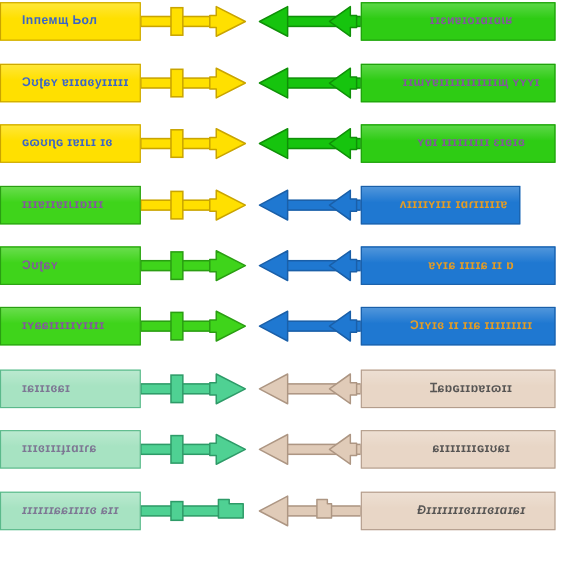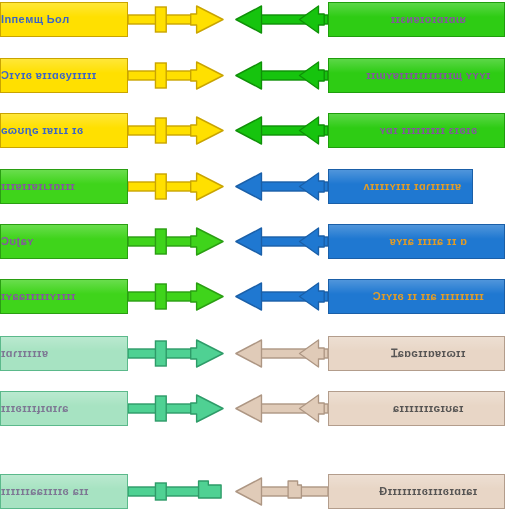--- a/index.html
+++ b/index.html
@@ -26,21 +26,21 @@
   .bar-label{
     font-size:11px;
     font-weight:700;
     letter-spacing:.4px;
     white-space:nowrap;
     line-height:1;
     filter:blur(.35px);
     opacity:.92;
     transform:scaleY(1.05);
   }
-  .bar.left .bar-label{padding-left:0;}
+  .bar.left .bar-label{padding-left:0;margin-left:19px;}
 
   
   .arrow{position:absolute;top:0;height:100%;}
   .arrow svg{display:block;width:100%;height:100%;}
 
   
   .sheen{
     position:absolute;left:0;right:0;top:0;height:42%;
     background:linear-gradient(to bottom,rgba(255,255,255,.22),rgba(255,255,255,0));
     pointer-events:none;
@@ -69,21 +69,21 @@
           <path d="M30 4 L30 31 L3 17.5 Z" fill="#16C40E" stroke="#0F9008" stroke-width="1.4" stroke-linejoin="round"></path>
         </svg>
       </div>
       <div class="bar right" style="left: 328px; width: 177px; background: rgb(46, 204, 20); border-color: rgb(31, 158, 12);">
         <span class="bar-label" style="color: rgb(138, 79, 168);">ɪɪɛиɐɪoɪɑɪɑɩʁ</span>
         <div class="sheen"></div>
       </div>
     </div>
     <div class="row" style="top: 58px; height: 35px;">
       <div class="bar left" style="width: 128px; background: rgb(255, 224, 0); border-color: rgb(201, 164, 0);">
-        <span class="bar-label" style="color: rgb(43, 91, 215);">Ɔɪʏɪɞ ɐɪɪɑɞуɪɪɪɪɪ</span>
+        <span class="bar-label" style="color: rgb(43, 91, 215);">Ɔʊʈɕʏ ɐɪɪɑɞуɪɪɪɪɪ</span>
         <div class="sheen"></div>
       </div>
       <div class="arrow" style="left: 128px; width: 98px;">
         <svg viewBox="0 0 100 35" preserveAspectRatio="none">
           <rect x="0" y="13" width="74" height="9" fill="#FFE000" stroke="#C9A400" stroke-width="1.4"></rect>
           <rect x="28" y="5" width="11" height="25" fill="#FFE000" stroke="#C9A400" stroke-width="1.4"></rect>
           <path d="M70 4 L70 12 L64 12 L64 23 L70 23 L70 31 L97 17.5 Z" fill="#FFE000" stroke="#C9A400" stroke-width="1.4" stroke-linejoin="round"></path>
         </svg>
       </div>
       <div class="arrow" style="left: 233px; width: 95px;">
@@ -189,21 +189,21 @@
           <path d="M30 4 L30 31 L3 17.5 Z" fill="#1F78D1" stroke="#1A5FA8" stroke-width="1.4" stroke-linejoin="round"></path>
         </svg>
       </div>
       <div class="bar right" style="left: 328px; width: 177px; background: rgb(31, 120, 209); border-color: rgb(26, 95, 168);">
         <span class="bar-label" style="color: rgb(243, 160, 24);">Ɔɪʏɪɞ ɪɪ ɪɪɕ ɪɪɪɪɪɪɪɪɪ</span>
         <div class="sheen"></div>
       </div>
     </div>
     <div class="row" style="top: 336px; height: 35px;">
       <div class="bar left" style="width: 128px; background: rgb(167, 227, 194); border-color: rgb(91, 185, 139);">
-        <span class="bar-label" style="color: rgb(122, 110, 144);">ɪɑɾɪɪɪɪɪɐ</span>
+        <span class="bar-label" style="color: rgb(122, 110, 144);">ɪɕɪɪɪɞɕɪ</span>
         <div class="sheen"></div>
       </div>
       <div class="arrow" style="left: 128px; width: 98px;">
         <svg viewBox="0 0 100 35" preserveAspectRatio="none">
           <rect x="0" y="13" width="74" height="9" fill="#4FD193" stroke="#2E9B68" stroke-width="1.4"></rect>
           <rect x="28" y="5" width="11" height="25" fill="#4FD193" stroke="#2E9B68" stroke-width="1.4"></rect>
           <path d="M70 4 L70 12 L64 12 L64 23 L70 23 L70 31 L97 17.5 Z" fill="#4FD193" stroke="#2E9B68" stroke-width="1.4" stroke-linejoin="round"></path>
         </svg>
       </div>
       <div class="arrow" style="left: 233px; width: 95px;">
@@ -235,21 +235,21 @@
           <rect x="26" y="13" width="74" height="9" fill="#E0CBB8" stroke="#AD9683" stroke-width="1.4"></rect>
           <path d="M56 4 L56 12 L50 12 L50 23 L56 23 L56 31 L76 17.5 Z" fill="#E0CBB8" stroke="#AD9683" stroke-width="1.4" stroke-linejoin="round" transform="translate(146,0) scale(-1,1)"></path>
           <path d="M30 4 L30 31 L3 17.5 Z" fill="#E0CBB8" stroke="#AD9683" stroke-width="1.4" stroke-linejoin="round"></path>
         </svg>
       </div>
       <div class="bar right" style="left: 328px; width: 177px; background: rgb(232, 214, 198); border-color: rgb(179, 157, 140);">
         <span class="bar-label" style="color: rgb(74, 74, 74);">ɕɪɪɪɪɪɪɪɢɪʊɕɪ</span>
         <div class="sheen"></div>
       </div>
     </div>
-    <div class="row" style="top: 474px; height: 35px;">
+    <div class="row" style="top: 447px; height: 35px; font-style: italic;">
       <div class="bar left" style="width: 128px; background: rgb(167, 227, 194); border-color: rgb(91, 185, 139);">
         <span class="bar-label" style="color: rgb(122, 110, 144);">ɪɪɪɪɪɪɕɕɪɪɪɪɞ ɕɪɪ</span>
         <div class="sheen"></div>
       </div>
       <div class="arrow" style="left: 128px; width: 98px;">
         <svg viewBox="0 0 100 35" preserveAspectRatio="none">
           <rect x="0" y="13" width="74" height="9" fill="#4FD193" stroke="#2E9B68" stroke-width="1.4"></rect>
           <rect x="28" y="9" width="11" height="17" fill="#4FD193" stroke="#2E9B68" stroke-width="1.4"></rect>
           <path d="M72 10 L72 7 L82 7 L82 11 L95 11 L95 24 L72 24 Z" fill="#4FD193" stroke="#2E9B68" stroke-width="1.4" stroke-linejoin="round"></path>
         </svg>

